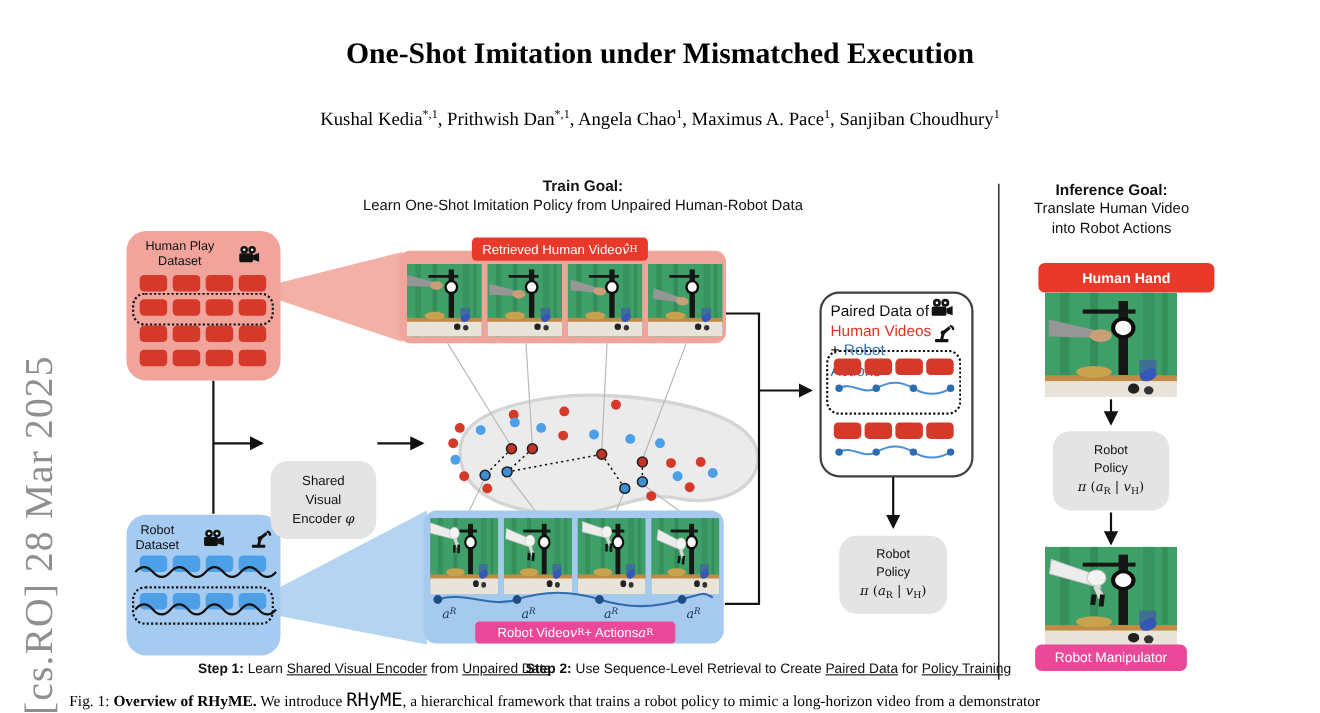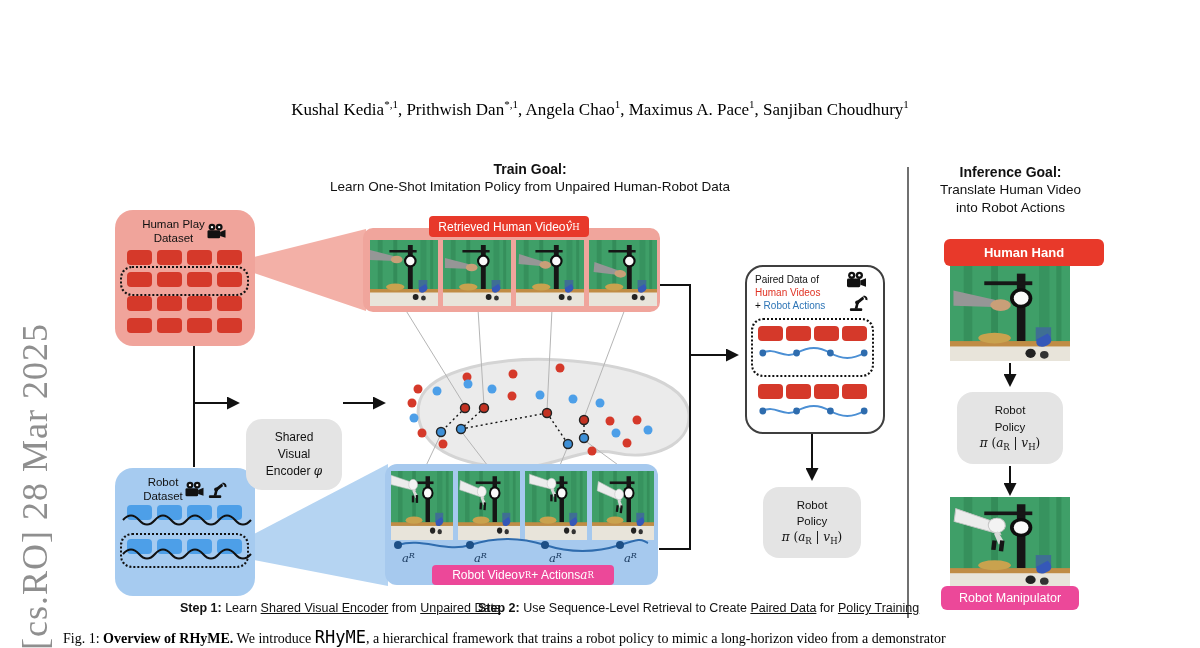--- a/index.html
+++ b/index.html
@@ -10,41 +10,41 @@
   .paper-title{left:0;right:0;top:33px;text-align:center;font:bold 27px "Liberation Serif",serif;color:#000;}
   .authors{left:0;right:0;top:98px;text-align:center;font:17px "Liberation Serif",serif;color:#000;}
   .authors sup{font-size:11px;}
   .watermark{left:14px;top:650px;transform:rotate(-90deg);transform-origin:0 0;font:36px "Liberation Serif",serif;color:#8f8f8f;white-space:nowrap;letter-spacing:1px;}
   
   .train-goal{left:290px;top:160px;width:480px;text-align:center;font-size:13.5px;line-height:1.32;}
   .inference-goal{left:928px;top:163px;width:165px;text-align:center;font-size:13.5px;line-height:1.3;}
   .goal-head{font-weight:bold;font-size:14px;}
   
   .round-box{border-radius:18px;}
-  .ds-header{display:flex;justify-content:center;align-items:center;gap:0;padding-top:8px;}
+  .ds-header{display:flex;justify-content:center;align-items:center;gap:20px;padding-top:8px;}
   .ds-title{font-size:11.5px;line-height:1.2;text-align:center;}
   .tile-row{display:flex;gap:5px;}
   .tile{width:25px;height:15px;border-radius:4px;}
   .tile.red{background:#d5392a;} .tile.blue{background:#4d9fe8;}
   .tile.sm{width:25px;height:15px;}
   .dotted-outline{border:2.5px dotted #111;border-radius:12px;}
   
   .strip-label{color:#fff;font-size:12px;display:flex;align-items:center;justify-content:center;border-radius:4px;white-space:nowrap;}
   .red-bg{background:#e8392a;} .blue-bg{background:#ec4899;}
   .frame{display:block;}
   .serif-i{font-family:"DejaVu Serif",serif;font-style:italic;}
   .sub{font-size:8.5px;vertical-align:-3px;font-family:"DejaVu Serif",serif;}
   .sup-r{font-size:8px;vertical-align:4px;font-family:"DejaVu Serif",serif;}
   .ar-label{font:italic 11.5px "DejaVu Serif",serif;color:#16365c;}
   
   .gray-box{background:#e4e4e4;border-radius:16px;display:flex;flex-direction:column;align-items:center;justify-content:center;font-size:11.5px;line-height:1.4;text-align:center;}
   .formula{font-family:"DejaVu Serif",serif;font-size:12px;font-style:normal;}
   
   #paired-box{left:745px;top:265px;width:136px;height:165px;background:#fff;border:2px solid #3f3f3f;border-radius:18px;}
-  .pd-line{font-size:10px;line-height:1.3;}
+  .pd-line{font-size:14px;line-height:1.3;}
   .pd-red{color:#e03324;} .pd-blue{color:#2e75b6;}
   
   .steps{font-size:12.5px;white-space:nowrap;}
   .steps b{font-weight:bold;}
   #caption{left:63px;top:627px;font:14px "Liberation Serif",serif;white-space:nowrap;color:#000;}
   .cap-code{font-family:"DejaVu Sans Mono",monospace;font-size:17px;}
   svg.overlay{position:absolute;left:0;top:0;}
 </style>
 </head>
 <body>
@@ -177,20 +177,21 @@
     <line x1="690" y1="355" x2="737" y2="355" marker-end="url(#arr)"></line>
     <line x1="812" y1="432" x2="812" y2="479" marker-end="url(#arr)"></line>
     <line x1="1010" y1="363" x2="1010" y2="385" marker-end="url(#arr)"></line>
     <line x1="1010" y1="466" x2="1010" y2="494" marker-end="url(#arr)"></line>
   </g>
   <line x1="908" y1="167" x2="908" y2="618" stroke="#111" stroke-width="1.2"></line>
 </svg>
 
 <div class="abs z2" style="inset:0">
 
+  <div class="abs paper-title">One-Shot Imitation under Mismatched Execution</div>
 
   <div class="abs authors">
     <span><span>Kushal Kedia</span><sup>*,1</sup><span>, </span></span><span><span>Prithwish Dan</span><sup>*,1</sup><span>, </span></span><span><span>Angela Chao</span><sup>1</sup><span>, </span></span><span><span>Maximus A. Pace</span><sup>1</sup><span>, </span></span><span><span>Sanjiban Choudhury</span><sup>1</sup></span>
   </div>
 
   <div class="abs watermark">[cs.RO] 28 Mar 2025</div>
 
   <div class="abs inference-goal">
     <div class="goal-head">Inference Goal:</div>
     <div>Translate Human Video</div>

